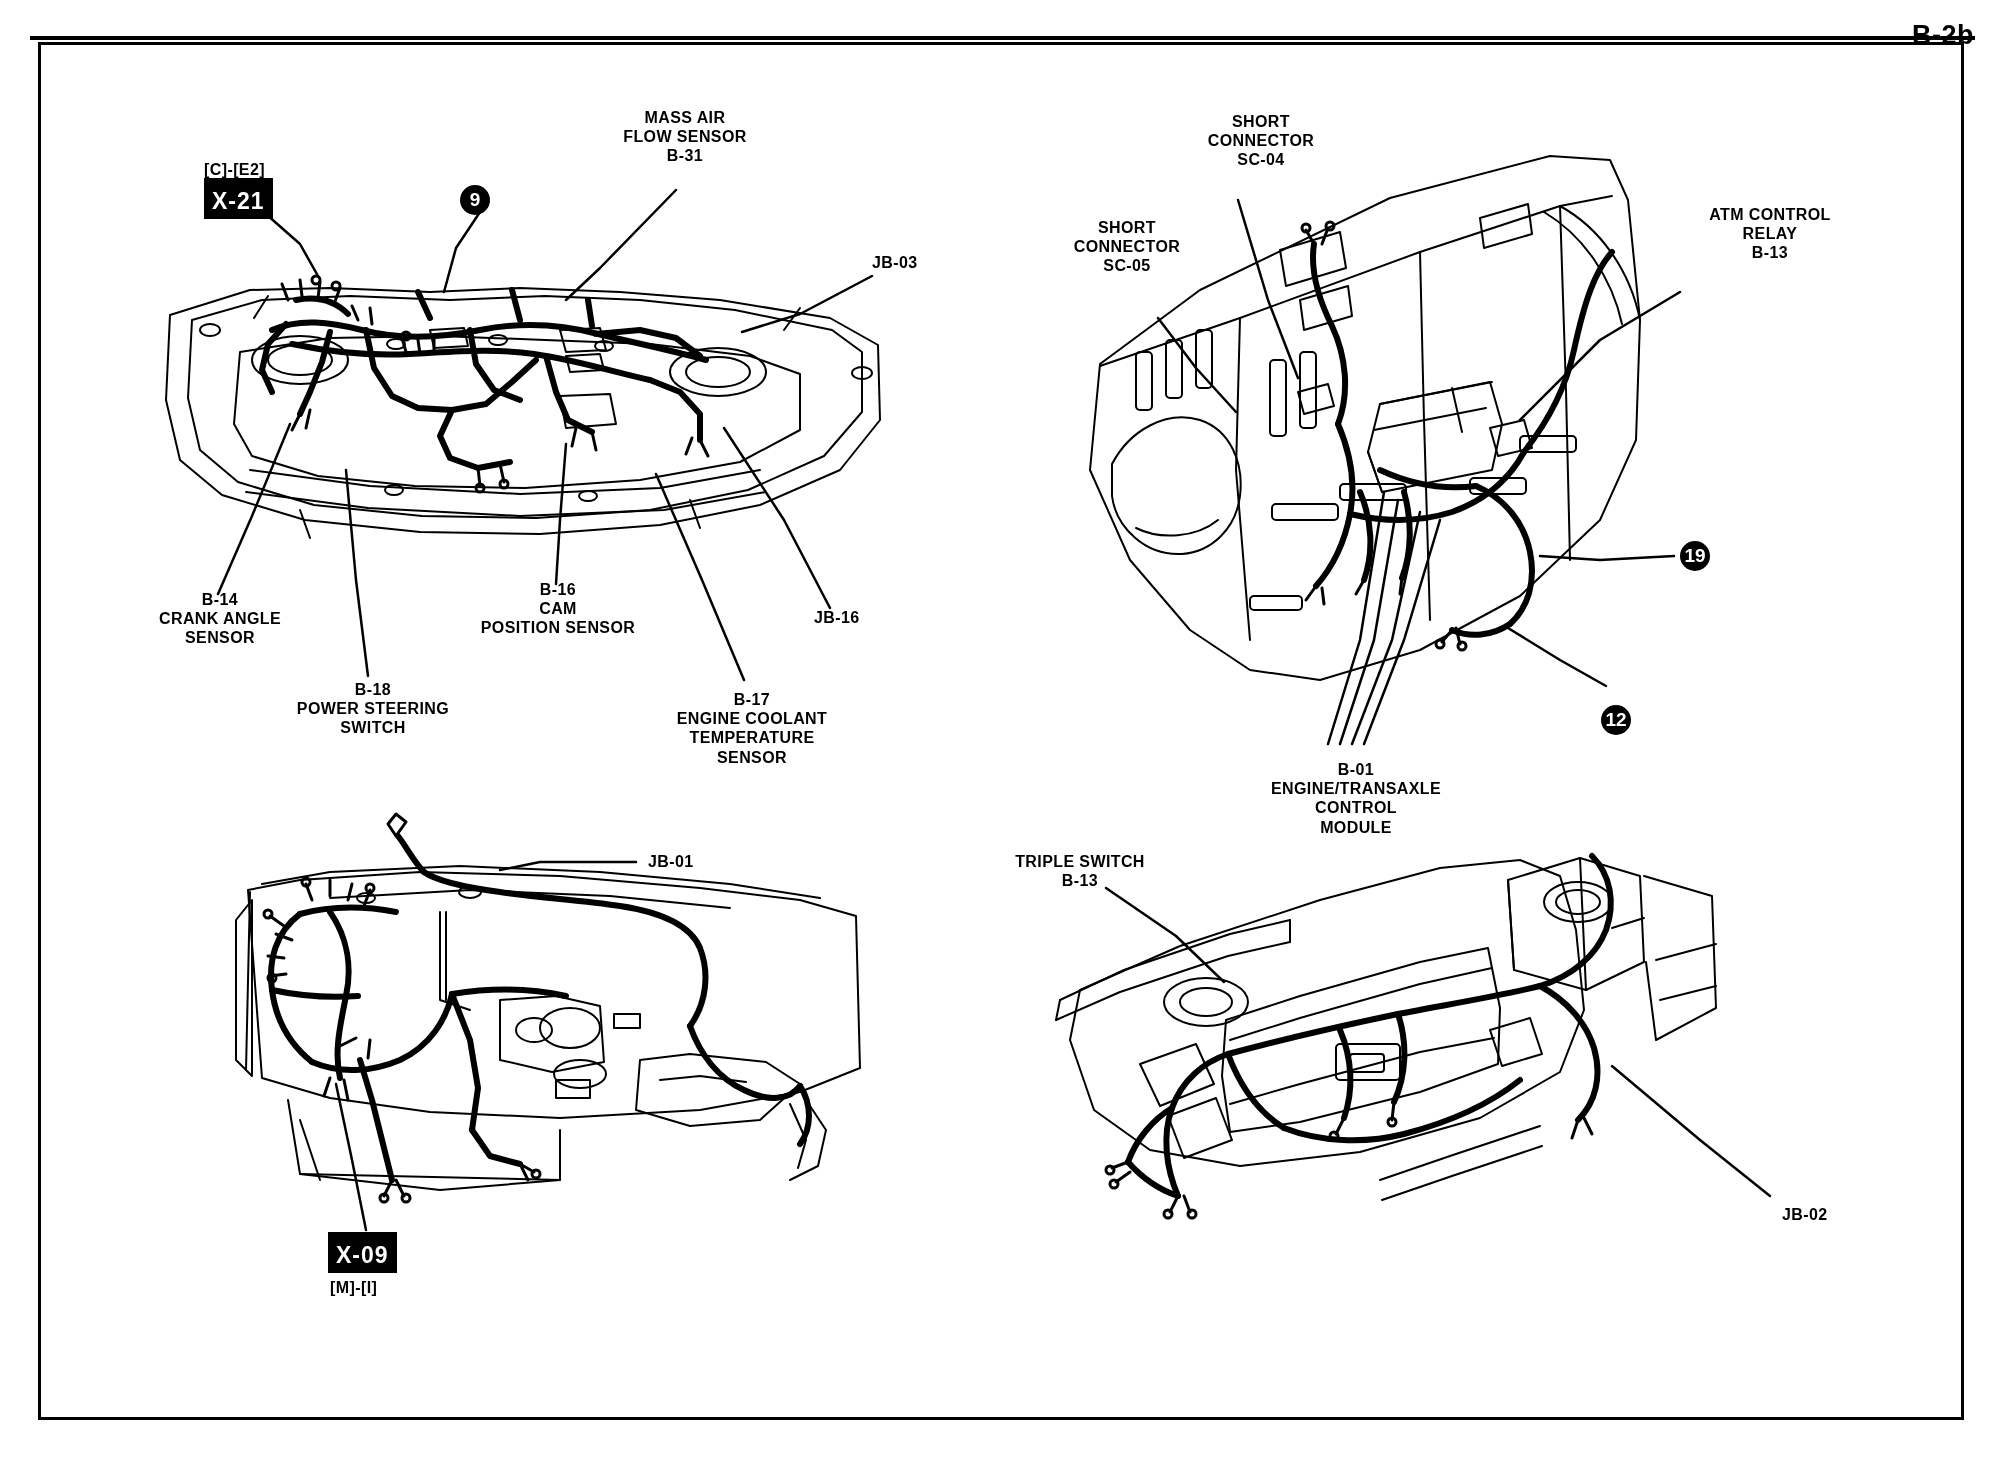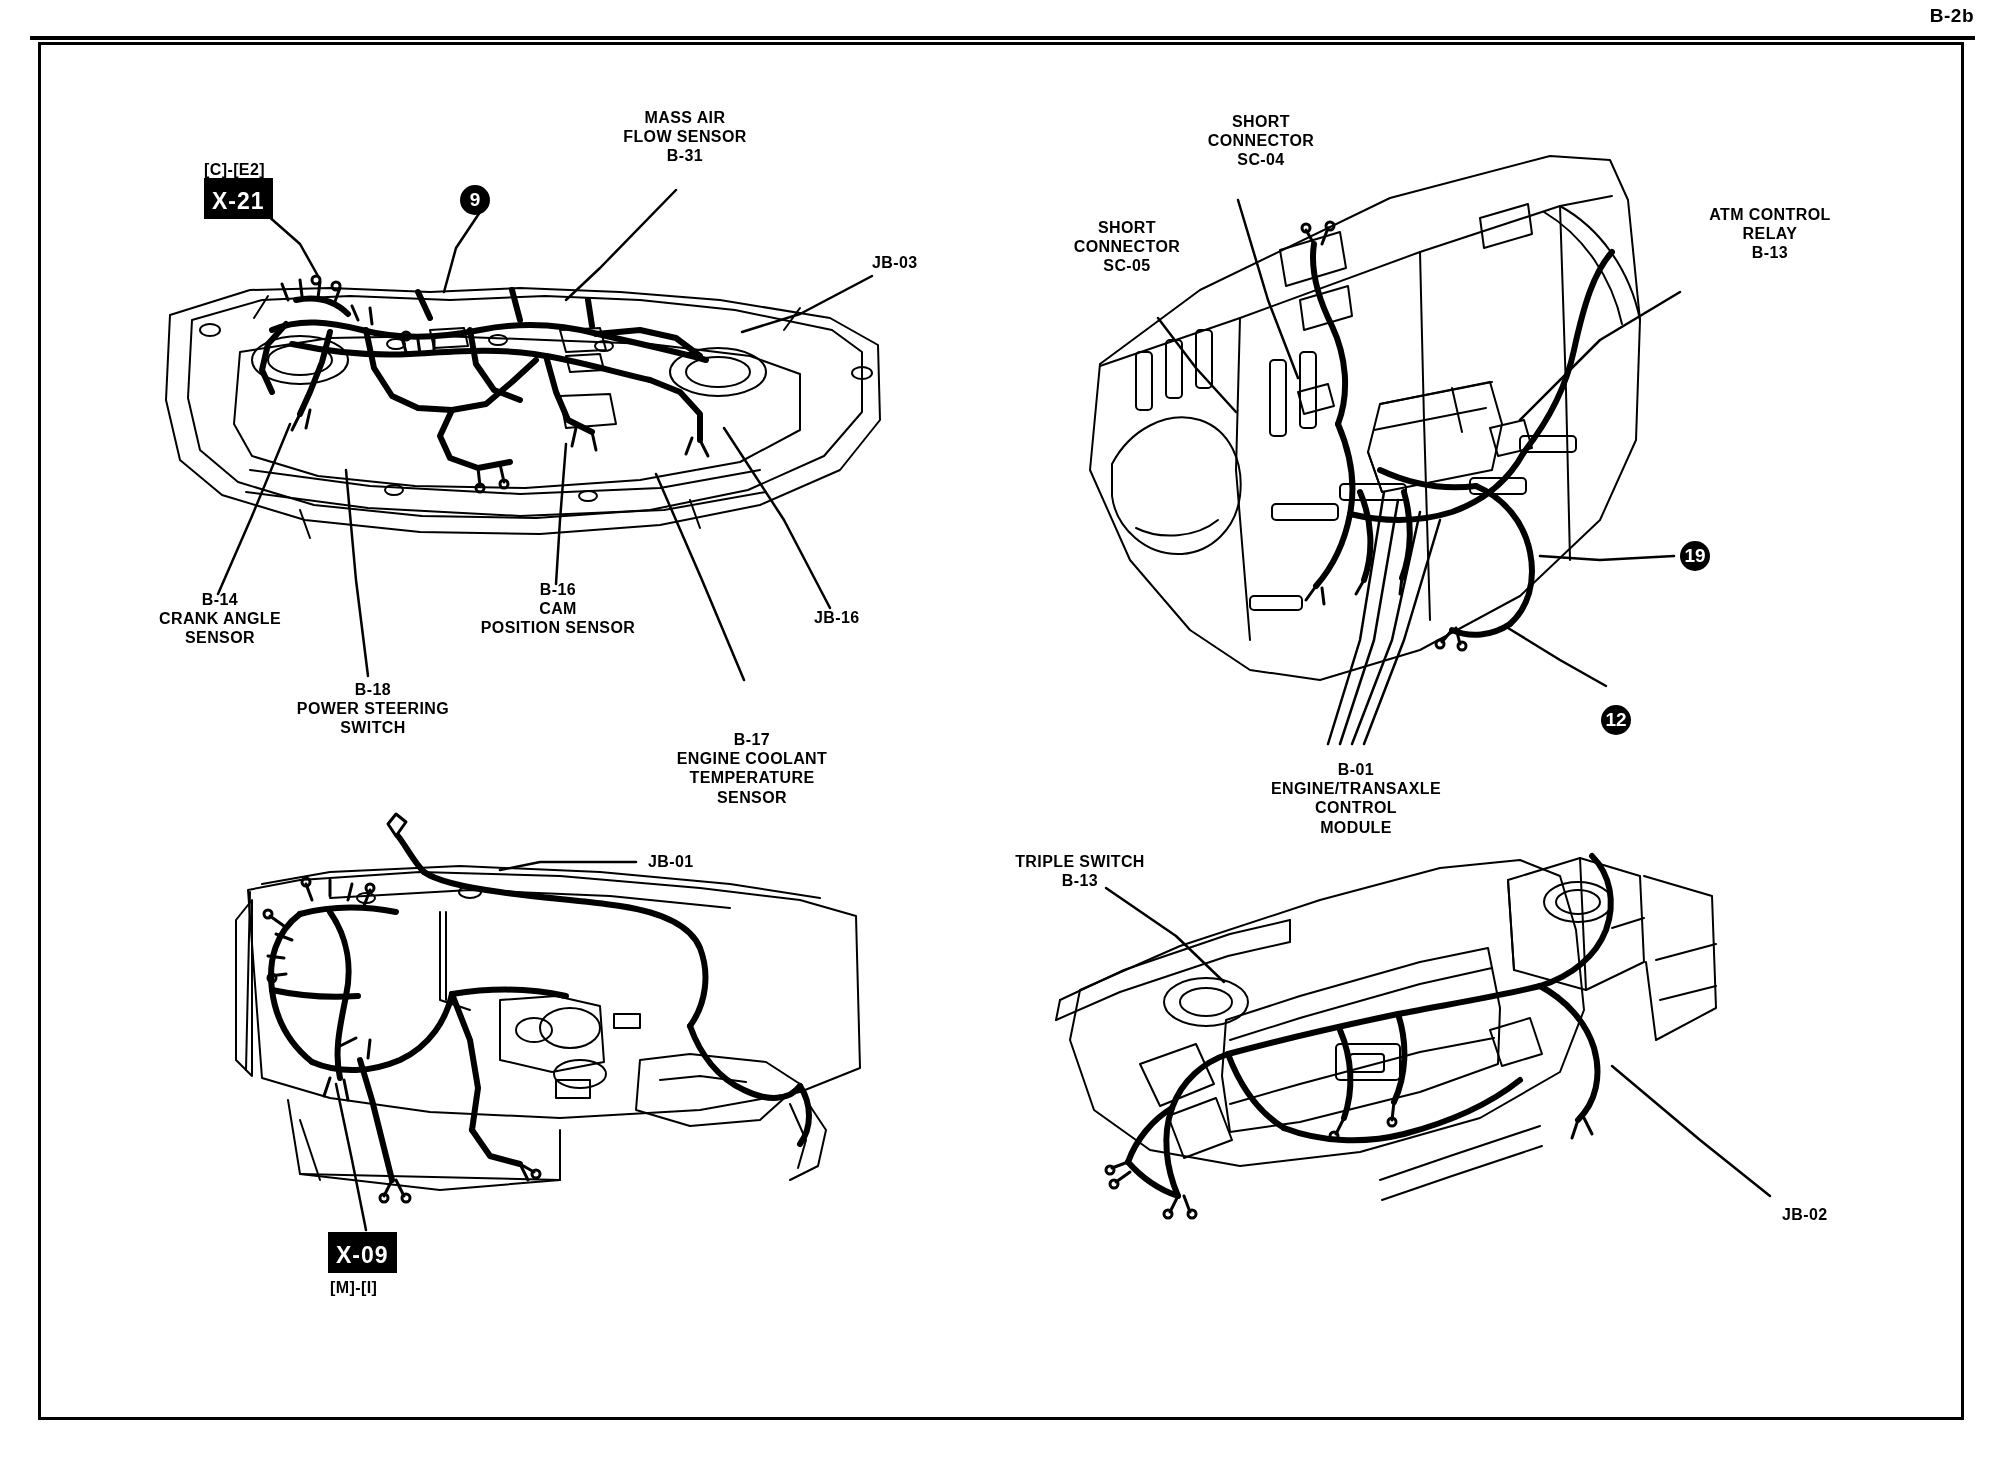--- a/index.html
+++ b/index.html
@@ -18,22 +18,22 @@
   #page {
     position: absolute;
     left: 0; top: 0;
     width: 2000px;
     height: 1472px;
   }
   
   .page-code {
     position: absolute;
     right: 26px;
-    top: 5px;
-    font-size: 19px;
+    top: 20px;
+    font-size: 27px;
     font-weight: bold;
     letter-spacing: 0.5px;
   }
   .header-rule {
     position: absolute;
     left: 30px;
     top: 36px;
     width: 1945px;
     height: 4px;
     background: #000;
@@ -429,21 +429,21 @@
 SENSOR</div>
 
   <div class="lbl center" style="left:248px; top:680px; width:250px;">B-18
 POWER STEERING
 SWITCH</div>
 
   <div class="lbl center" style="left:430px; top:580px; width:256px;">B-16
 CAM
 POSITION SENSOR</div>
 
-  <div class="lbl center" style="left:632px; top:730px; width:240px;">B-17
+  <div class="lbl center" style="left:632px; top:690px; width:240px;">B-17
 ENGINE COOLANT
 TEMPERATURE
 SENSOR</div>
 
   <div class="lbl left" style="left:648px; top:852px;">JB-01</div>
 
   <div class="codebox" style="left:328px; top:1232px;">X-09</div>
   <div class="lbl left" style="left:330px; top:1278px;">[M]-[I]</div>
 
   <div class="lbl center" style="left:1146px; top:112px; width:230px;">SHORT

